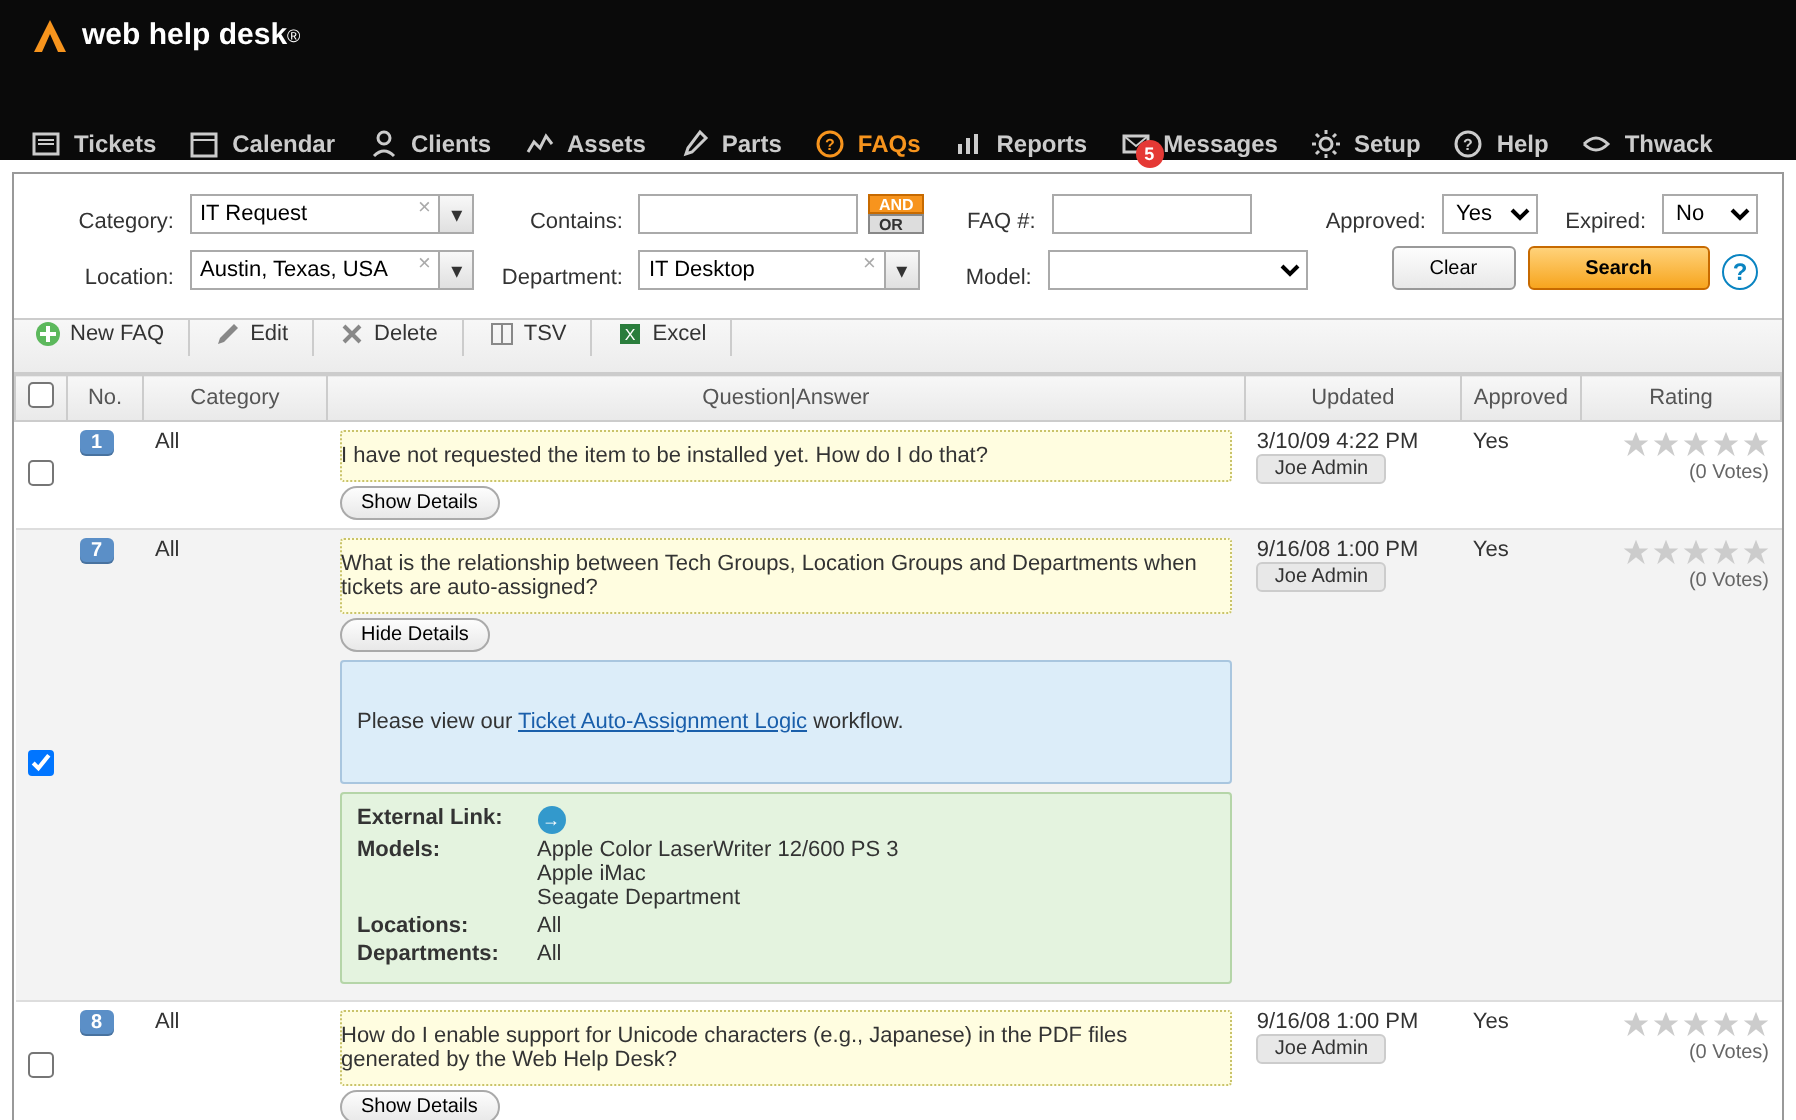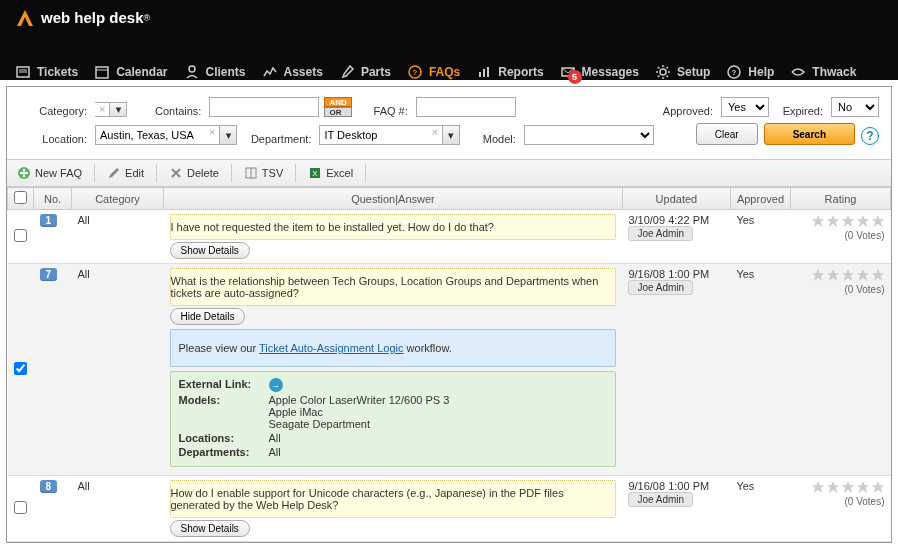--- a/index.html
+++ b/index.html
@@ -21,32 +21,32 @@
 .sel{border:1px solid #aaa;height:20px;font-size:11px;background:#fff;padding:0 2px}
 .combo{display:flex}
 .combo .tin{border-right:0}
 .combo .dd{width:18px;border:1px solid #aaa;background:linear-gradient(#f8f8f8,#e0e0e0);display:flex;align-items:center;justify-content:center;cursor:pointer}
 .andor{display:flex;flex-direction:column;margin-left:-1px}
 .andor span{font-size:8px;font-weight:bold;padding:0 4px;border:1px solid #888;background:#ddd;height:10px;line-height:10px;cursor:pointer}
 .andor span.on{background:#f7941d;color:#fff;border-color:#c76a00}
 .btn{height:22px;padding:0 18px;border:1px solid #999;background:linear-gradient(#fdfdfd,#e8e8e8);border-radius:3px;font-size:10px;cursor:pointer}
 .btn.srch{background:linear-gradient(#ffd27a,#f7a51e);border-color:#c76a00;font-weight:bold;padding:0 28px}
 .helpq{width:18px;height:18px;border:1px solid #0a84c1;border-radius:50%;color:#0a84c1;display:flex;align-items:center;justify-content:center;font-weight:bold;cursor:pointer;font-size:12px}
-.tools{display:flex;align-items:center;border-top:1px solid #ccc;border-bottom:1px solid #ccc;background:linear-gradient(#f7f7f7,#ececec);height:28px;padding:0 6px;gap:8px}
+.tools{display:flex;align-items:flex-start;border-top:1px solid #ccc;border-bottom:1px solid #ccc;background:linear-gradient(#f7f7f7,#ececec);height:28px;padding:0 6px;gap:8px}
 .tb{display:flex;align-items:center;gap:4px;font-size:11px;color:#333;cursor:pointer;padding:0 4px}
 .vsep{width:1px;height:18px;background:#ccc}
 .tools .rgt{margin-left:auto;display:flex;align-items:center;gap:6px}
 .iconbtn{width:16px;height:16px;cursor:pointer;color:#888}
 table.grid{width:100%;border-collapse:collapse}
 table.grid th{background:linear-gradient(#f7f7f7,#e9e9e9);border:1px solid #ccc;padding:3px 6px;font-size:11px;color:#555;font-weight:normal;height:20px}
 table.grid td{border-bottom:1px solid #ddd;padding:4px 6px;vertical-align:top;font-size:11px}
 tr.alt td{background:#f3f3f3}
 .numbadge{background:#5b8fc7;color:#fff;padding:1px 6px;border-radius:3px;font-size:10px;font-weight:bold;display:inline-block;box-shadow:inset 0 -1px 0 rgba(0,0,0,.2)}
 .qbox{background:#fffde0;border:1px dotted #c9c36a;padding:6px 0;margin-bottom:0;border-radius:2px}
-.abox{background:#dcedf9;border:1px solid #a9c6df;padding:12px 8px;margin:4px 0;border-radius:2px}
+.abox{background:#dcedf9;border:1px solid #a9c6df;padding:24px 8px;margin:4px 0;border-radius:2px}
 .mbox{background:#e4f3df;border:1px solid #b5d5a8;padding:6px 8px;margin:4px 0;border-radius:2px}
 .mbox .mrow{display:flex;margin-bottom:2px}
 .mbox .mk{width:90px;font-weight:bold}
 .sbtn{border:1px solid #aaa;background:linear-gradient(#fdfdfd,#e8e8e8);border-radius:10px;padding:2px 10px;font-size:10px;cursor:pointer;margin-top:2px}
 .user{background:#e8e8e8;border:1px solid #ccc;border-radius:3px;padding:1px 8px;font-size:10px;display:inline-block}
 .stars{display:flex;gap:1px;justify-content:flex-end}
 .stars svg{width:14px;height:14px;fill:#ccc}
 .votes{font-size:10px;color:#666;text-align:right;margin-top:2px}
 a.lnk{color:#1a5fab;text-decoration:underline}
 .circ{width:14px;height:14px;background:#39c;border-radius:50%;display:inline-flex;align-items:center;justify-content:center;color:#fff;font-size:9px}
@@ -142,20 +142,21 @@
         <span>Thwack</span>
       </div>
  </div>
 </div>
 
 <div class="shell">
  <div class="filters">
   <div class="frow">
    <span class="flbl c1">Category:</span>
    <div class="combo">
+          <input class="tin" style="width: 110px;" value="IT Request">
           <span class="xclr" style="border:1px solid #aaa;border-left:0;border-right:0">×</span>
           <span class="dd">▾</span>
         </div>
    <span class="flbl c2">Contains:</span>
    <input class="tin" style="width: 110px;" value="">
    <div class="andor">
           <span class="on">AND</span>
           <span>OR</span>
         </div>
    <span class="flbl c3">FAQ #:</span>

